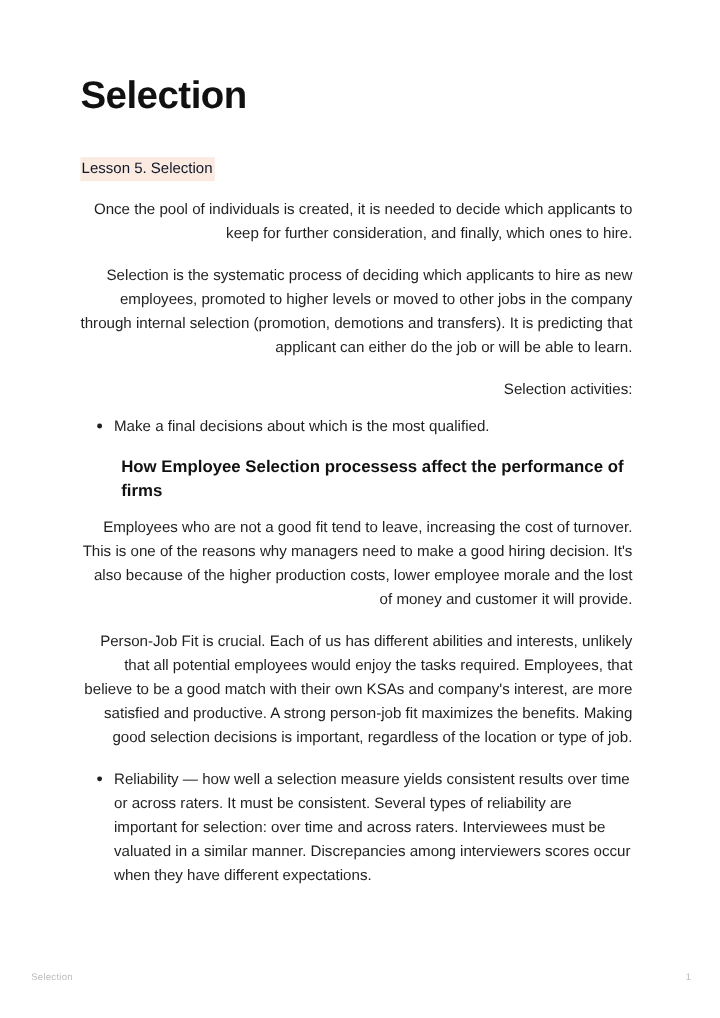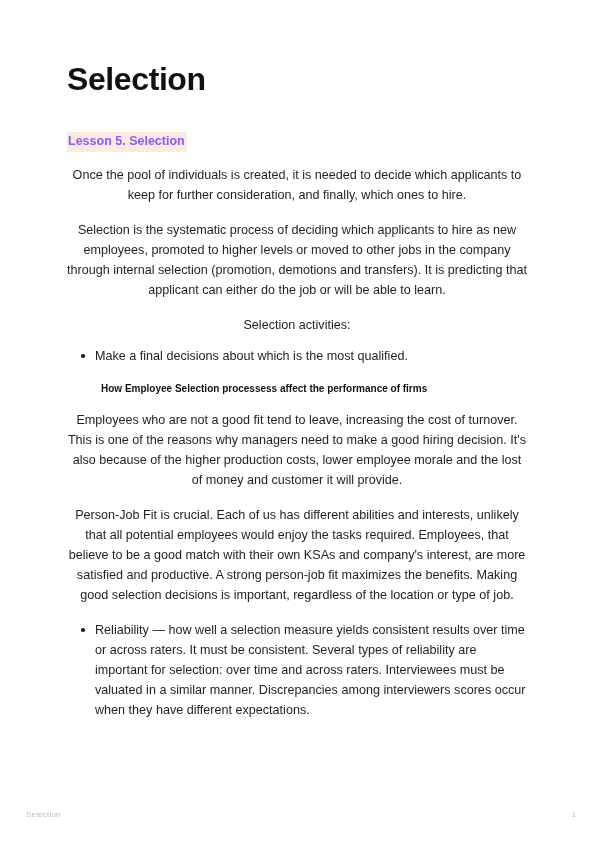--- a/index.html
+++ b/index.html
@@ -37,44 +37,44 @@
     font-size: 32px;
     font-weight: bold;
     letter-spacing: -0.4px;
     line-height: 1.1;
     margin: 0 0 34px 0;
     color: #111111;
   }
 
   .lesson-heading {
     font-size: 12.5px;
-    font-weight: bold;
-    color: #8b5cf6;
+    font-weight: normal;
+    color: #0f172a;
     margin: 0 0 13px 0;
     display: inline-block;
     background: #faeae0;
     padding: 1px 2px 2px 1px;
     line-height: 1.35;
     text-align: center;
   }
 
   p.body-para {
     font-size: 12.6px;
     line-height: 20px;
     margin: 0 0 15px 0;
     color: #1f1f1f;
-    text-align: center;
+    text-align: right;
   }
 
   p.body-para.tight {
     margin-bottom: 11px;
   }
 
   .sub-heading {
-    font-size: 10px;
+    font-size: 14px;
     font-weight: bold;
     line-height: 20px;
     margin: 0 0 11px 0;
     color: #111111;
     padding-left: 34px;
   }
 
   .sub-heading.spaced-top {
     margin-top: 2px;
   }

